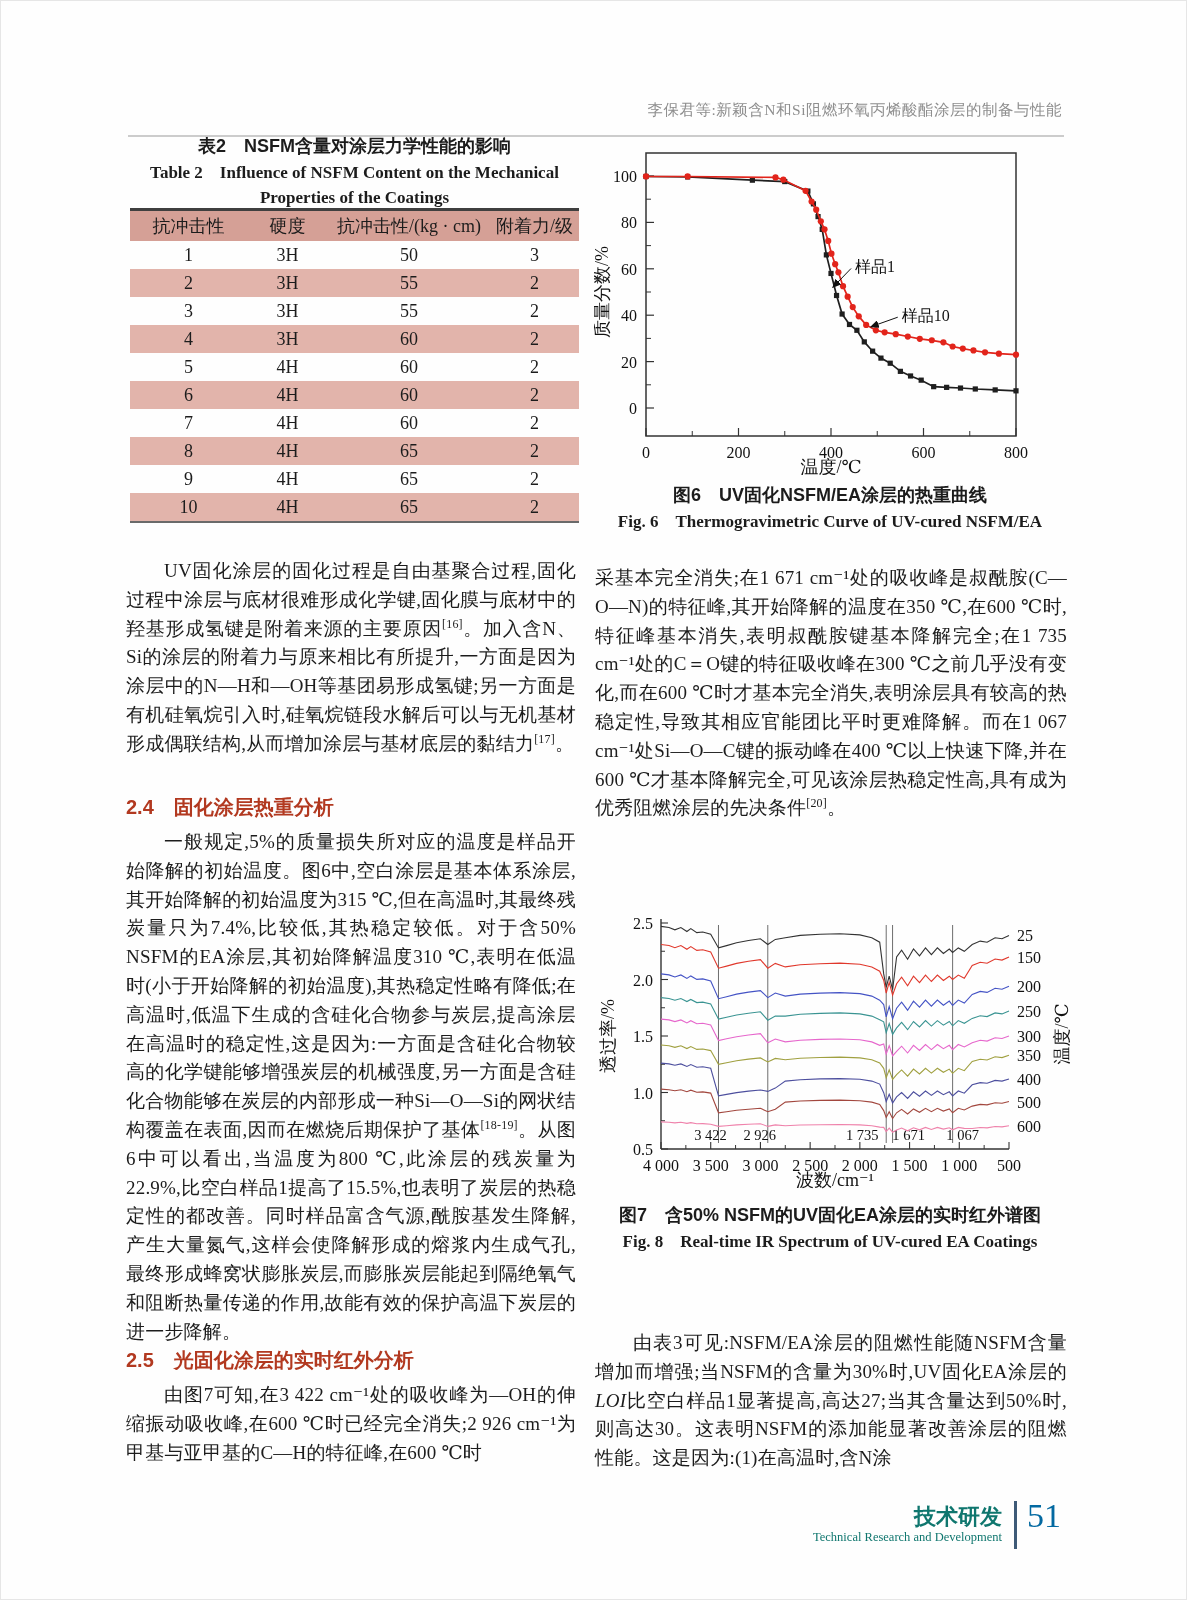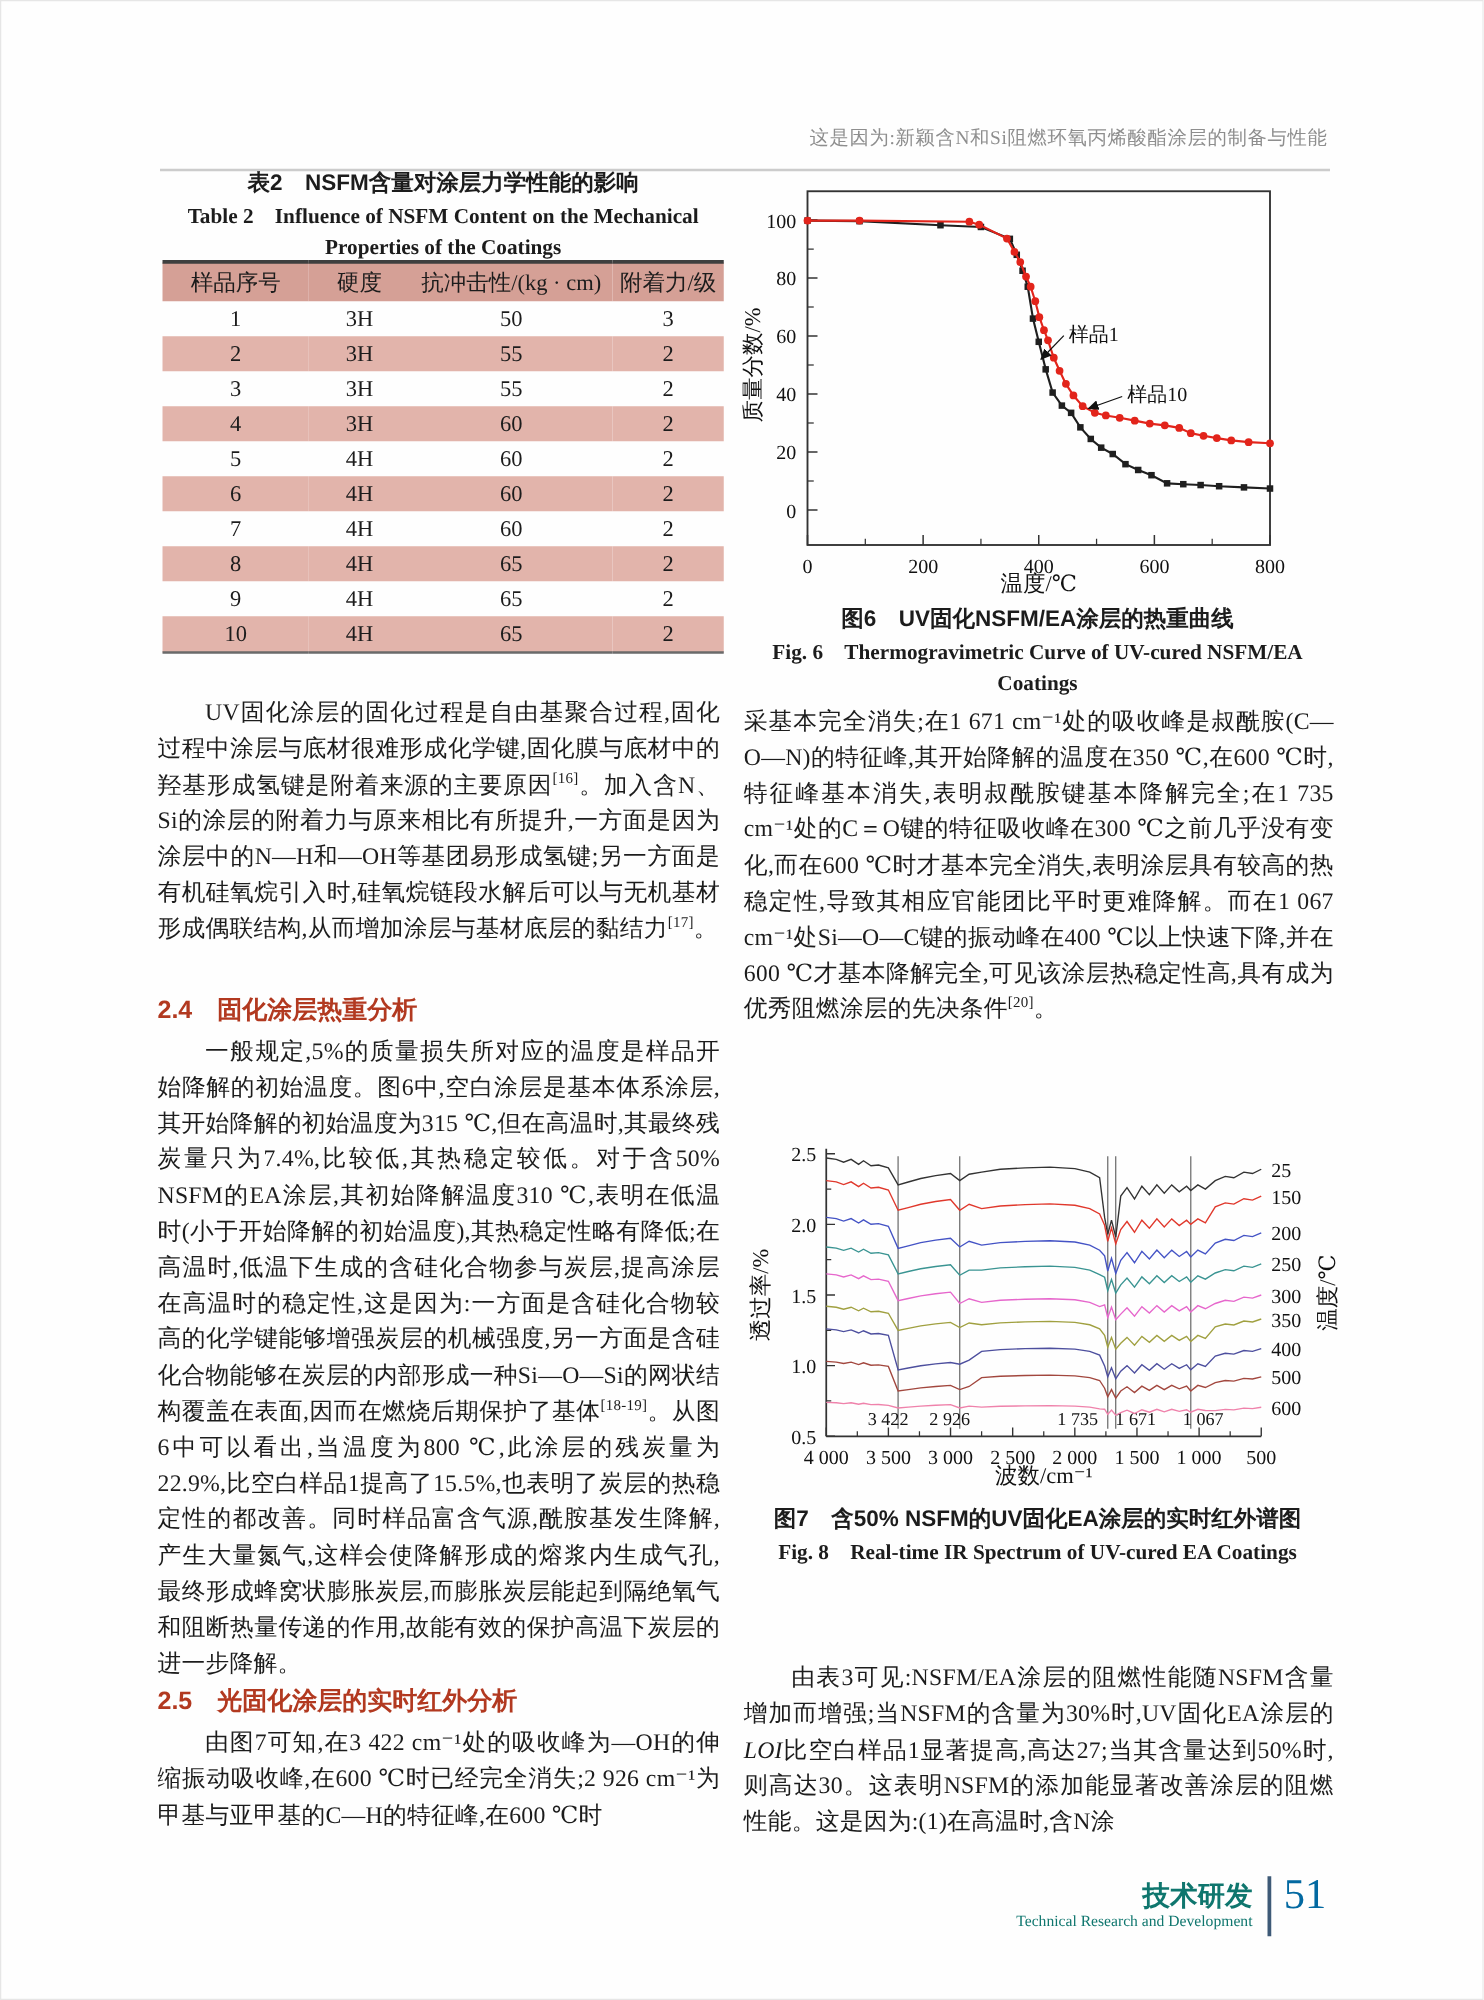--- a/index.html
+++ b/index.html
@@ -47,36 +47,36 @@
         font-size:22px;line-height:24px;}
   .footer .en{font-size:12.5px;line-height:16px;}
   .footer .divider{width:3px;height:48px;background:#3e5a77;margin:0 10px 0 12px;}
   .footer .num{font-size:34px;color:#0369a1;align-self:flex-start;line-height:30px;}
 </style>
 </head>
 <body>
 
 <div class="page">
 
-  <div class="running-head">这是因为:新颖含N和Si阻燃环氧丙烯酸酯涂层的制备与性能</div>
+  <div class="running-head">李保君等:新颖含N和Si阻燃环氧丙烯酸酯涂层的制备与性能</div>
   <div class="head-rule"></div>
 
   <div class="t2-title-cn">表2　NSFM含量对涂层力学性能的影响</div>
   <div class="t2-title-en t2-en1">Table 2　Influence of NSFM Content on the Mechanical</div>
   <div class="t2-title-en t2-en2">Properties of the Coatings</div>
   <table class="t2" id="table2">
     <colgroup>
         <col style="width:117px">
         <col style="width:81px">
         <col style="width:162px">
         <col style="width:89px">
       </colgroup>
     <thead id="t2-head">
         <tr>
-          <th>样品序号</th>
+          <th>抗冲击性</th>
           <th>硬度</th>
           <th>抗冲击性/(kg · cm)</th>
           <th>附着力/级</th>
         </tr>
       </thead>
     <tbody id="t2-body">
         <tr>
           <td>1</td>
           <td>3H</td>
           <td>50</td>
@@ -249,21 +249,20 @@
         <line x1="257.05" y1="121.48000000000002" x2="238.85" y2="140.36" stroke="#111" stroke-width="1" marker-end="url(#arr6)"></line>
         <text x="261.05" y="125.48000000000002" font-family="&quot;Liberation Serif&quot;,&quot;DejaVu Serif&quot;,serif" font-size="16" fill="#111">样品1</text>
       </g>
       <g>
         <line x1="303.7625" y1="170.2" x2="276.775" y2="179.8" stroke="#111" stroke-width="1" marker-end="url(#arr6)"></line>
         <text x="307.7625" y="174.2" font-family="&quot;Liberation Serif&quot;,&quot;DejaVu Serif&quot;,serif" font-size="16" fill="#111">样品10</text>
       </g>
     </svg>
   <div class="fig-cap-cn" style="top:482px">图6　UV固化NSFM/EA涂层的热重曲线</div>
   <div class="fig-cap-en" style="top:509px">Fig. 6　Thermogravimetric Curve of UV-cured NSFM/EA</div>
-  <div class="fig-cap-en" style="top:536px">Coatings</div>
 
   <div class="para col-l" style="top:556px">UV固化涂层的固化过程是自由基聚合过程,固化过程中涂层与底材很难形成化学键,固化膜与底材中的羟基形成氢键是附着来源的主要原因<sup>[16]</sup>。加入含N、Si的涂层的附着力与原来相比有所提升,一方面是因为涂层中的N—H和—OH等基团易形成氢键;另一方面是有机硅氧烷引入时,硅氧烷链段水解后可以与无机基材形成偶联结构,从而增加涂层与基材底层的黏结力<sup>[17]</sup>。</div>
   <div class="sec-head col-l" style="top:793px">2.4　固化涂层热重分析</div>
   <div class="para col-l" style="top:827px">一般规定,5%的质量损失所对应的温度是样品开始降解的初始温度。图6中,空白涂层是基本体系涂层,其开始降解的初始温度为315 ℃,但在高温时,其最终残炭量只为7.4%,比较低,其热稳定较低。对于含50% NSFM的EA涂层,其初始降解温度310 ℃,表明在低温时(小于开始降解的初始温度),其热稳定性略有降低;在高温时,低温下生成的含硅化合物参与炭层,提高涂层在高温时的稳定性,这是因为:一方面是含硅化合物较高的化学键能够增强炭层的机械强度,另一方面是含硅化合物能够在炭层的内部形成一种Si—O—Si的网状结构覆盖在表面,因而在燃烧后期保护了基体<sup>[18-19]</sup>。从图6中可以看出,当温度为800 ℃,此涂层的残炭量为22.9%,比空白样品1提高了15.5%,也表明了炭层的热稳定性的都改善。同时样品富含气源,酰胺基发生降解,产生大量氮气,这样会使降解形成的熔浆内生成气孔,最终形成蜂窝状膨胀炭层,而膨胀炭层能起到隔绝氧气和阻断热量传递的作用,故能有效的保护高温下炭层的进一步降解。</div>
   <div class="sec-head col-l" style="top:1346px">2.5　光固化涂层的实时红外分析</div>
   <div class="para col-l" style="top:1380px">由图7可知,在3 422 cm⁻¹处的吸收峰为—OH的伸缩振动吸收峰,在600 ℃时已经完全消失;2 926 cm⁻¹为甲基与亚甲基的C—H的特征峰,在600 ℃时</div>
 
   <div class="para col-r no-indent" style="top:563px">采基本完全消失;在1 671 cm⁻¹处的吸收峰是叔酰胺(C—O—N)的特征峰,其开始降解的温度在350 ℃,在600 ℃时,特征峰基本消失,表明叔酰胺键基本降解完全;在1 735 cm⁻¹处的C＝O键的特征吸收峰在300 ℃之前几乎没有变化,而在600 ℃时才基本完全消失,表明涂层具有较高的热稳定性,导致其相应官能团比平时更难降解。而在1 067 cm⁻¹处Si—O—C键的振动峰在400 ℃以上快速下降,并在600 ℃才基本降解完全,可见该涂层热稳定性高,具有成为优秀阻燃涂层的先决条件<sup>[20]</sup>。</div>
 
   <svg class="fig-svg" id="fig7-svg" style="left:593px;top:878px" width="500" height="315">

